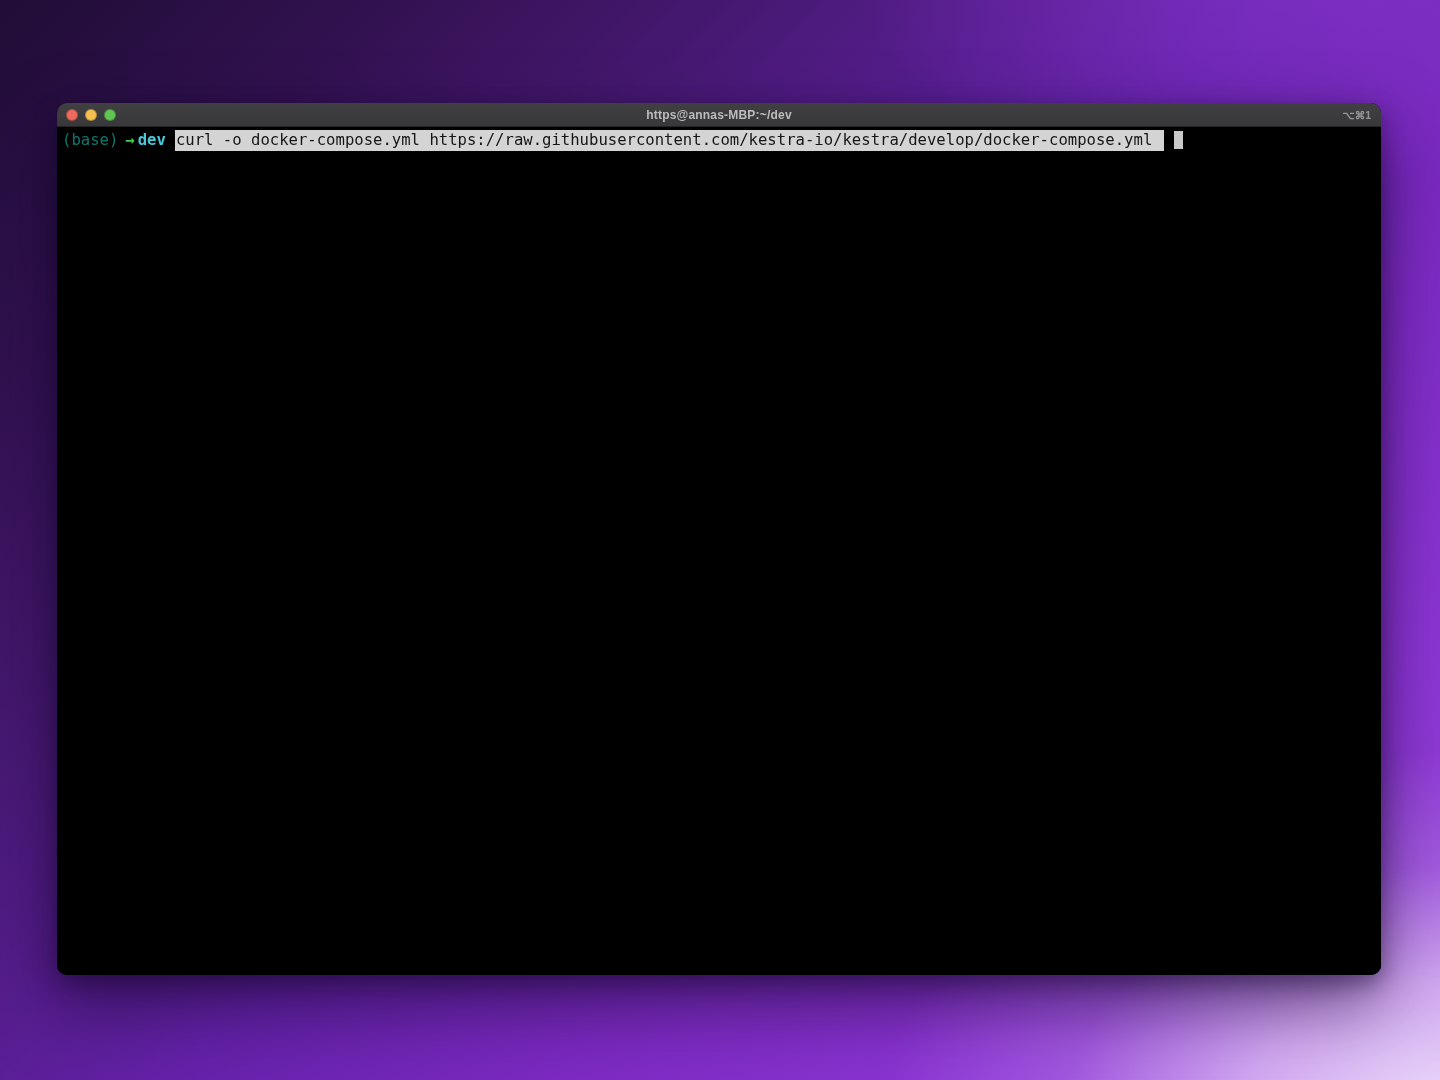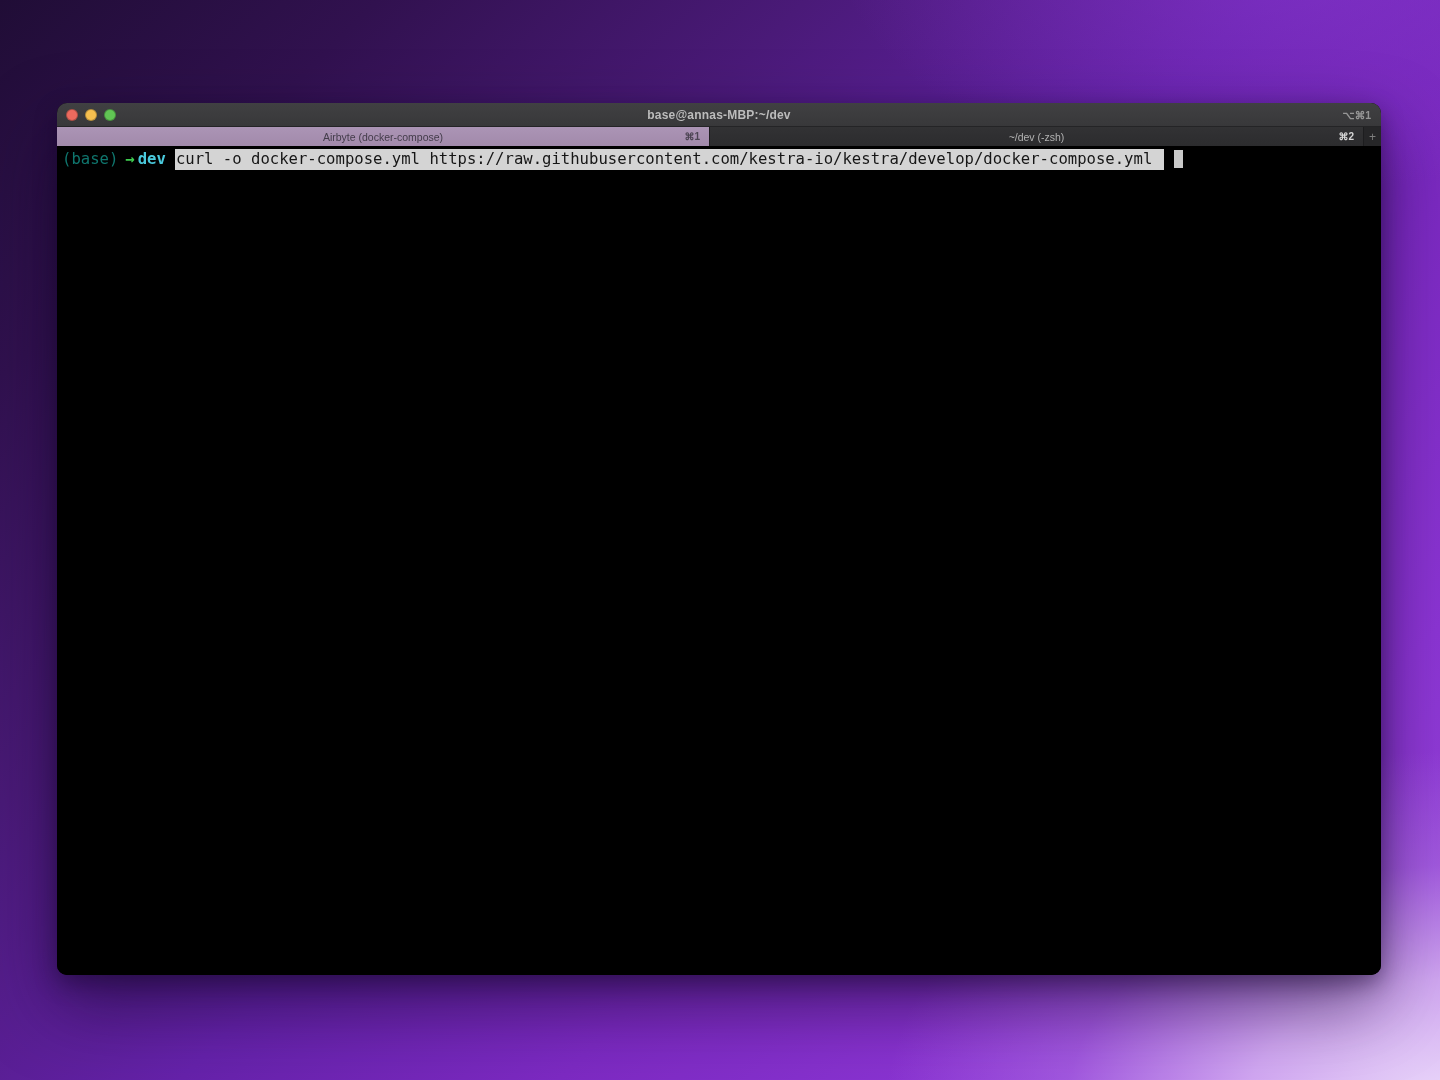--- a/index.html
+++ b/index.html
@@ -137,36 +137,23 @@
 <div class="desktop">
 
   <div class="window">
 
     <div class="titlebar">
       <div class="traffic-lights">
         <div class="tl close"></div>
         <div class="tl minimize"></div>
         <div class="tl zoom"></div>
       </div>
-      <div class="win-title">base@annas-MBP:~/dev</div>
+      <div class="win-title">https@annas-MBP:~/dev</div>
       <div class="win-shortcut">⌥⌘1</div>
     </div>
 
-    <div class="tabbar">
-      <div class="tab active">
-        <span class="tab-label">Airbyte (docker-compose)</span>
-        <span class="tab-shortcut">⌘1</span>
-      </div>
-      <div class="tab inactive">
-        <span class="tab-label">~/dev (-zsh)</span>
-        <span class="tab-shortcut">⌘2</span>
-      </div>
-      <div class="newtab">
-        <span>+</span>
-      </div>
-    </div>
 
     <div class="terminal">
       <span class="prompt-line"><span class="p-env">(base)</span><span class="p-arrow">→</span><span class="p-cwd">dev</span><span class="p-cmd">curl -o docker-compose.yml https://raw.githubusercontent.com/kestra-io/kestra/develop/docker-compose.yml</span><span class="cursor"></span></span>
     </div>
 
   </div>
 </div>
 
 </body></html>

